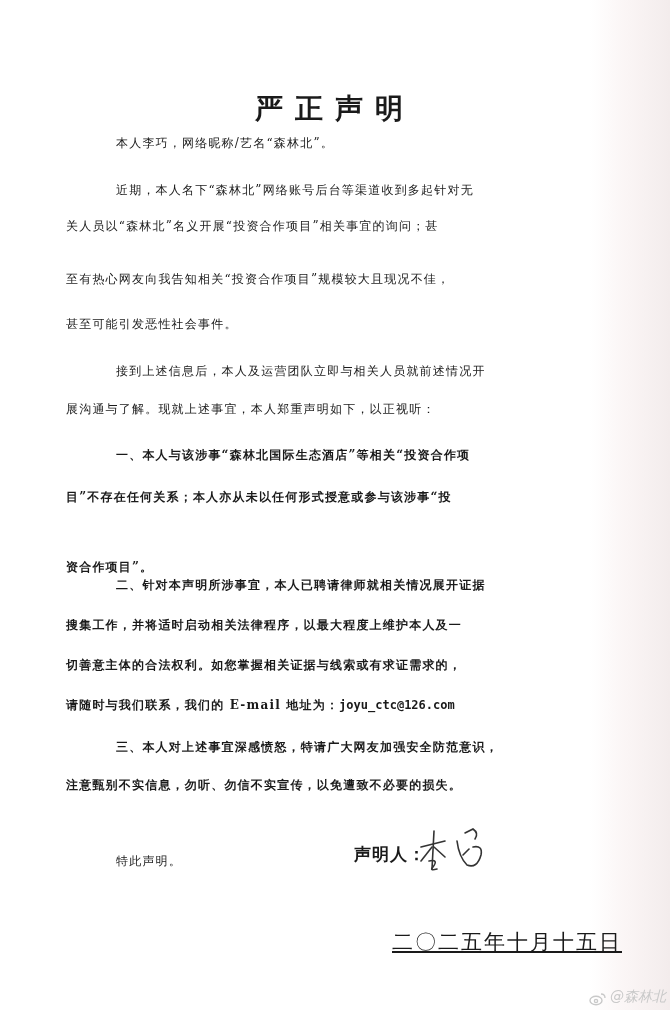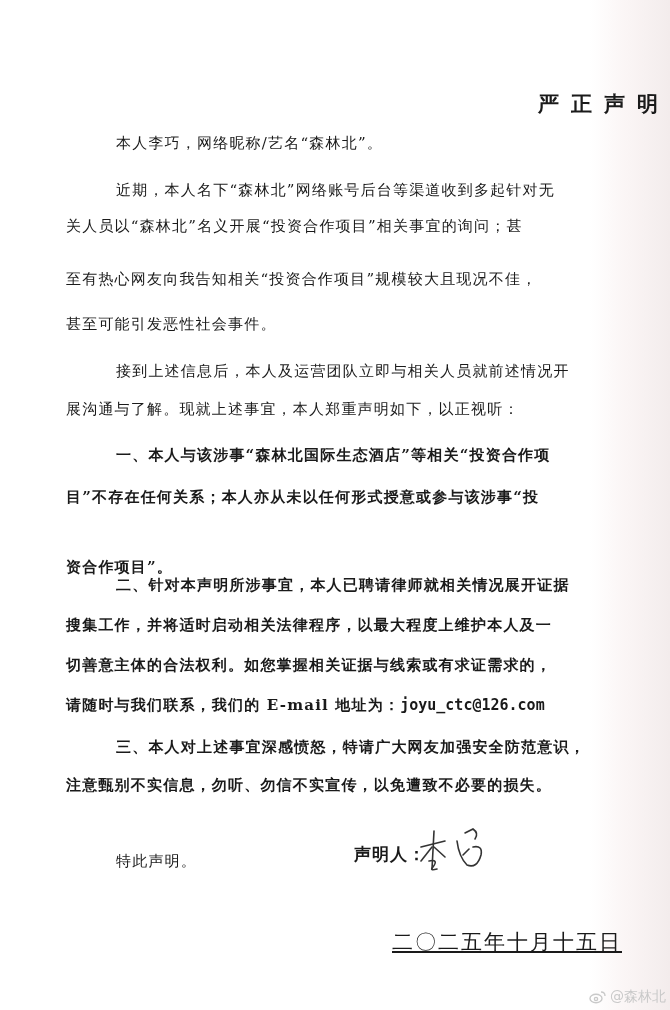--- a/index.html
+++ b/index.html
@@ -7,44 +7,44 @@
       width: 670px; height: 1010px; overflow: hidden; position: relative;
       background: #ffffff;
       font-family: "DejaVu Serif", "Liberation Serif", serif;
       color: #1a1a1a;
     }
     .page {
       position: absolute; left: 0; top: 0; width: 670px; height: 1010px;
       background: linear-gradient(to right, #ffffff 0%, #ffffff 88%, #fbf6f6 93%, #f3ecec 100%);
     }
     .title {
-      position: absolute; top: 90px; left: 0; width: 670px; text-align: right;
-      font-size: 21px; font-weight: bold; letter-spacing: 12px;
+      position: absolute; top: 90px; left: 0; width: 670px; text-align: center;
+      font-size: 28px; font-weight: bold; letter-spacing: 12px;
     }
     .line {
       position: absolute; left: 66px; width: 560px;
-      font-size: 15px; line-height: 26px; white-space: nowrap;
+      font-size: 12px; line-height: 26px; white-space: nowrap;
       letter-spacing: 1.2px;
     }
     .indent { left: 116px; width: 510px; }
     .bold { font-weight: bold; }
     .mono { font-family: "DejaVu Sans Mono", "Liberation Mono", monospace; font-weight: bold; letter-spacing: 0; }
     .signer {
       position: absolute; left: 354px; top: 843px;
       font-size: 17px; font-weight: bold; letter-spacing: 1px;
     }
     .signature { position: absolute; left: 415px; top: 825px; width: 80px; height: 50px; }
     .date {
       position: absolute; left: 392px; top: 928px;
       font-size: 21px; letter-spacing: 2px; text-decoration: underline;
     }
     .watermark {
       position: absolute; right: 4px; bottom: 4px;
       font-family: "DejaVu Sans", sans-serif; font-size: 14px; color: #c9c9c9;
-      display: flex; align-items: center; gap: 3px;
+      display: flex; align-items: flex-end; gap: 3px; font-style: italic;
     }
     .wb-icon { width: 18px; height: 14px; }
   </style>
 </head>
 <body>
 
 <div class="page">
   <div class="title">严正声明</div>
 
   <div class="line indent" style="top:130px">本人李巧，网络昵称/艺名“森林北”。</div>

